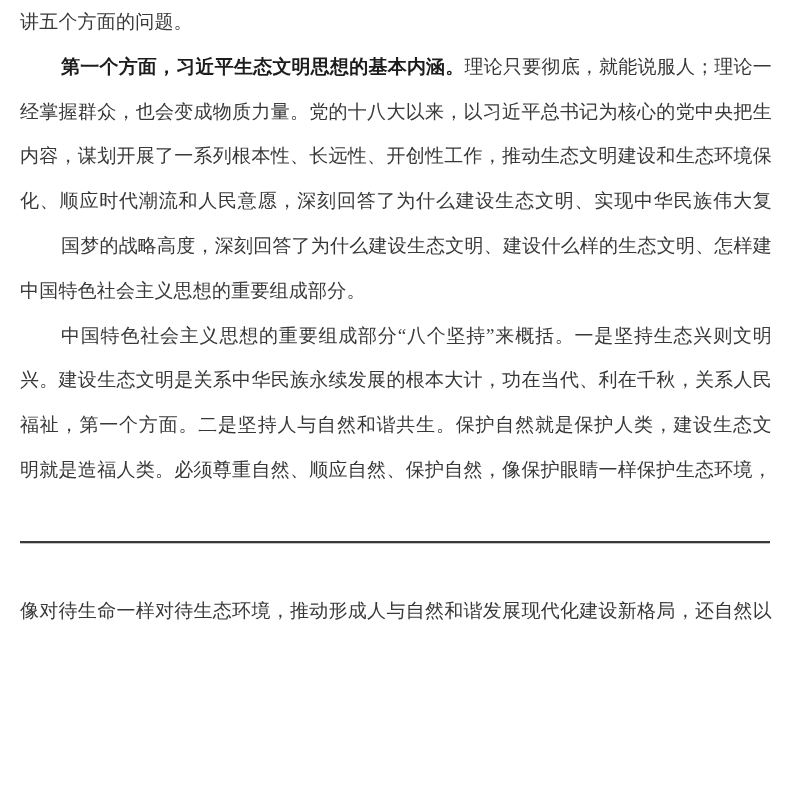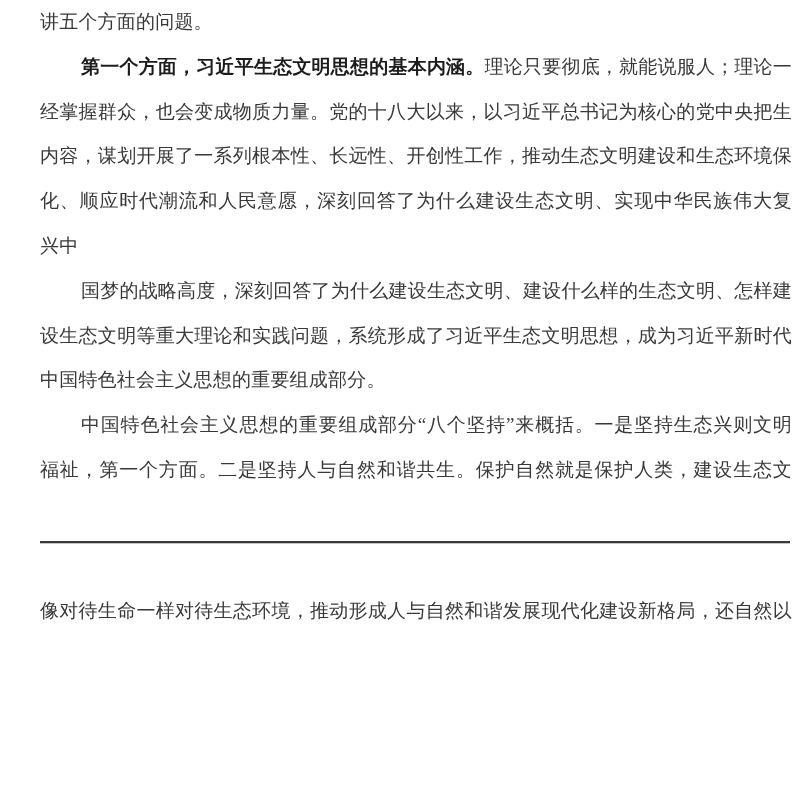--- a/index.html
+++ b/index.html
@@ -8,21 +8,21 @@
     width: 800px;
     height: 800px;
     overflow: hidden;
     background: var(--page-bg, #ffffff);
   }
   .page {
     position: relative;
     box-sizing: border-box;
     width: 800px;
     height: 758px;
-    padding: 0 40px;
+    padding: 0 20px;
     background: var(--page-bg, #ffffff);
     color: var(--text-color, #383838);
     font-family: "Liberation Serif", "DejaVu Serif", serif;
   }
   .text-block { width: 752px; }
   .line {
     height: 44.8px;
     line-height: 44.8px;
     font-size: 19px;
     letter-spacing: 0.2px;
@@ -53,24 +53,24 @@
 </head>
 <body>
 
 <main class="page">
   <section class="text-block" id="main-block">
       <div class="line"><span class="seg">讲五个方面的问题。</span></div>
       <div class="line indent fill"><span class="seg bold">第一个方面，习近平生态文明思想的基本内涵。</span><span class="seg">理论只要彻底，就能说服人；理论一</span></div>
       <div class="line fill"><span class="seg">经掌握群众，也会变成物质力量。党的十八大以来，以习近平总书记为核心的党中央把生</span></div>
       <div class="line fill"><span class="seg">内容，谋划开展了一系列根本性、长远性、开创性工作，推动生态文明建设和生态环境保</span></div>
       <div class="line fill"><span class="seg">化、顺应时代潮流和人民意愿，深刻回答了为什么建设生态文明、实现中华民族伟大复</span></div>
-      <div class="line"><span class="seg">兴中</span></div>
       <div class="line indent fill"><span class="seg">国梦的战略高度，深刻回答了为什么建设生态文明、建设什么样的生态文明、怎样建</span></div>
-      <div class="line fill"><span class="seg">设生态文明等重大理论和实践问题，系统形成了习近平生态文明思想，成为习近平新时代</span></div>
       <div class="line"><span class="seg">中国特色社会主义思想的重要组成部分。</span></div>
       <div class="line indent fill"><span class="seg">中国特色社会主义思想的重要组成部分“八个坚持”来概括。一是坚持生态兴则文明</span></div>
+      <div class="line fill"><span class="seg">兴。建设生态文明是关系中华民族永续发展的根本大计，功在当代、利在千秋，关系人民</span></div>
       <div class="line fill"><span class="seg">福祉，第一个方面。二是坚持人与自然和谐共生。保护自然就是保护人类，建设生态文</span></div>
+      <div class="line fill"><span class="seg">明就是造福人类。必须尊重自然、顺应自然、保护自然，像保护眼睛一样保护生态环境，</span></div>
     </section>
   <div class="divider"></div>
   <section class="text-block bottom" id="bottom-block">
       <div class="line fill"><span class="seg">像对待生命一样对待生态环境，推动形成人与自然和谐发展现代化建设新格局，还自然以</span></div>
     </section>
 </main>
 
 </body></html>

